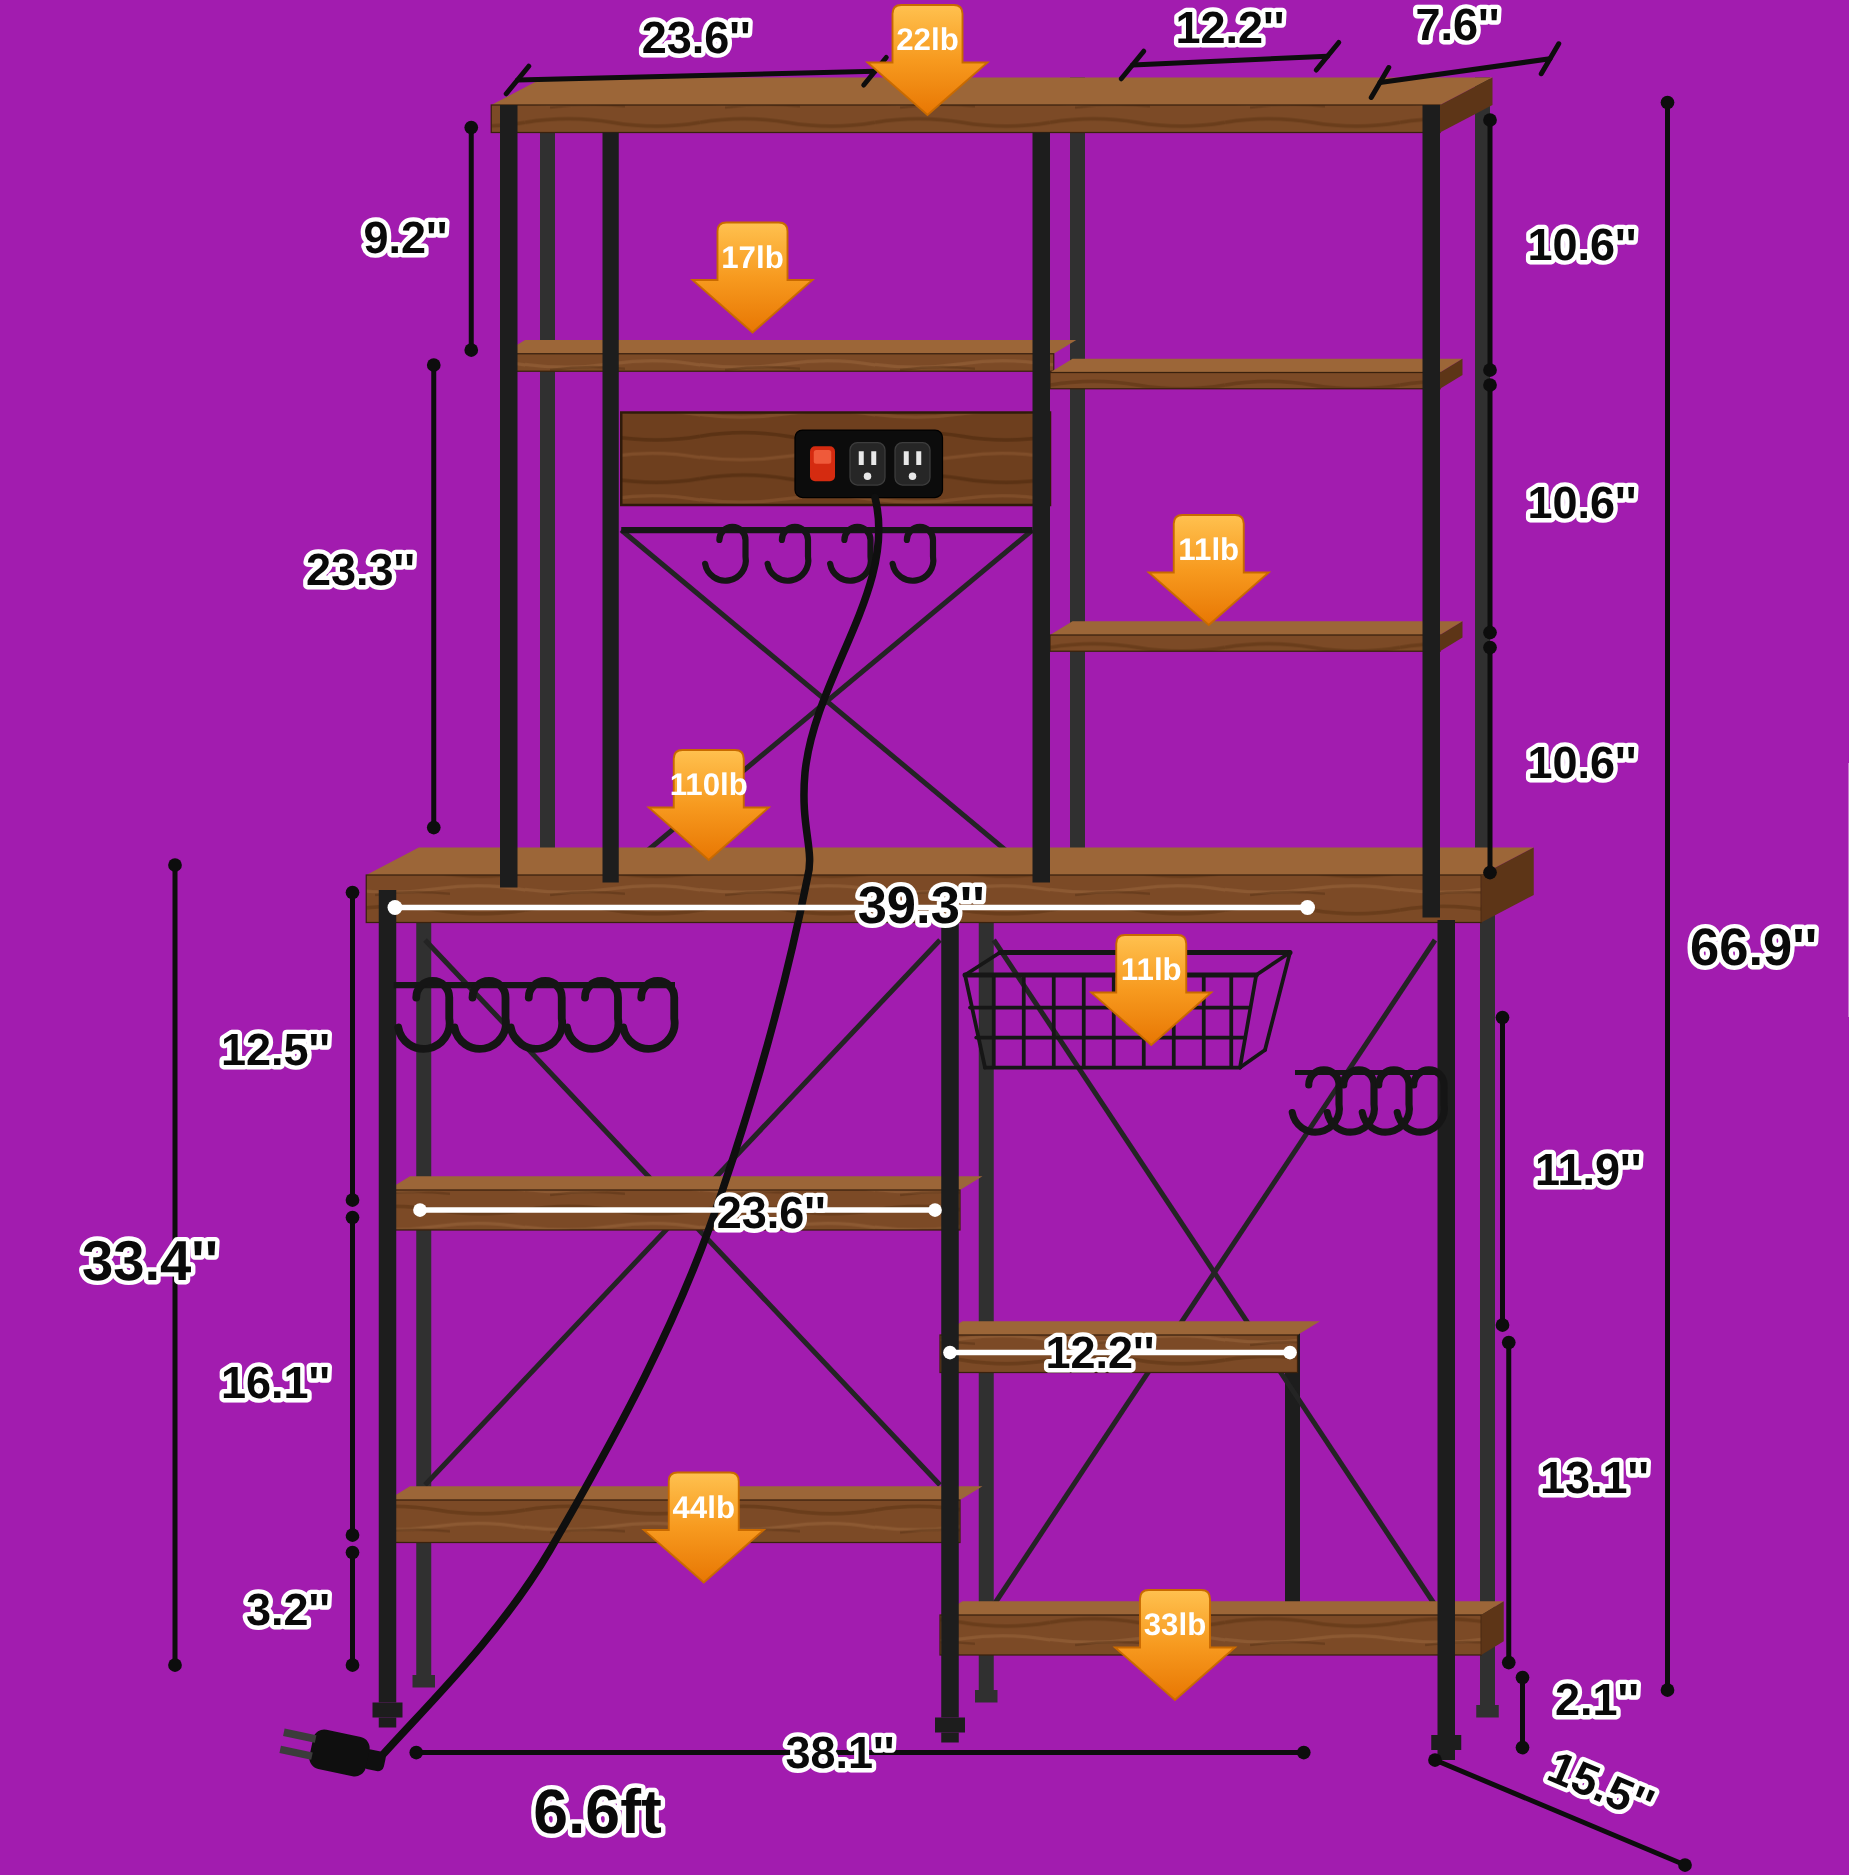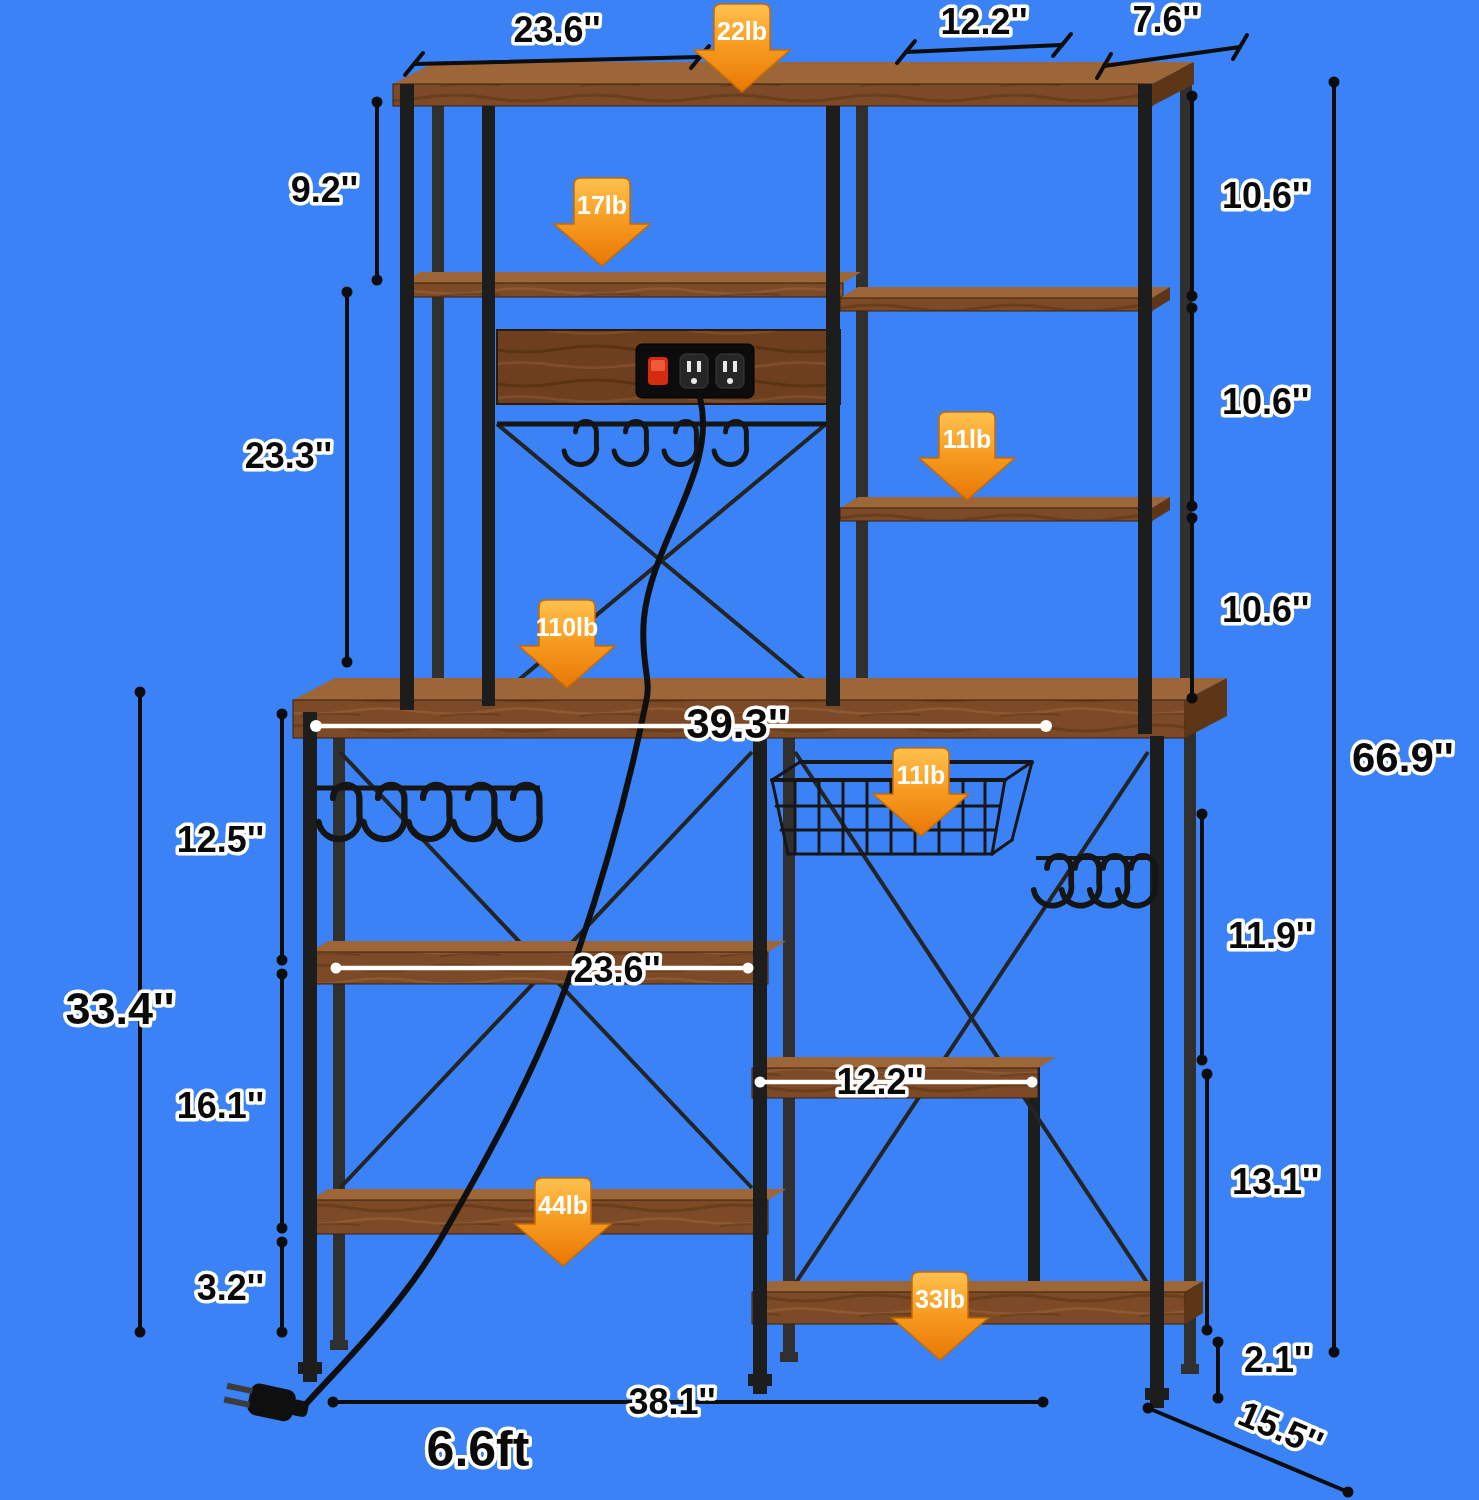--- a/index.html
+++ b/index.html
@@ -1,16 +1,16 @@
 <!DOCTYPE html>
 <html><head>
 <meta charset="utf-8">
 <style>
   html,body{margin:0;padding:0;background:#fff;}
-  .stage{position:relative;width:1479px;height:1500px;background:#3b82f6;overflow:hidden;
+  .stage{position:relative;width:1479px;height:1500px;background:#a21caf;overflow:hidden;
          font-family:"Liberation Sans",sans-serif;}
   svg{display:block;}
   text{font-family:"Liberation Sans",sans-serif;}
   .dim{font-weight:700;font-size:36px;fill:#0a0a0a;stroke:#ffffff;stroke-width:7px;
        paint-order:stroke;stroke-linejoin:round;}
   .dim-lg{font-size:42px;}
   .dim-xl{font-size:45px;}
   .cord-label{font-size:50px;font-weight:800;}
   .wlabel{font-weight:700;font-size:25px;fill:#ffffff;}
   .dline{stroke:#0d0d0d;stroke-width:4;stroke-linecap:round;}

